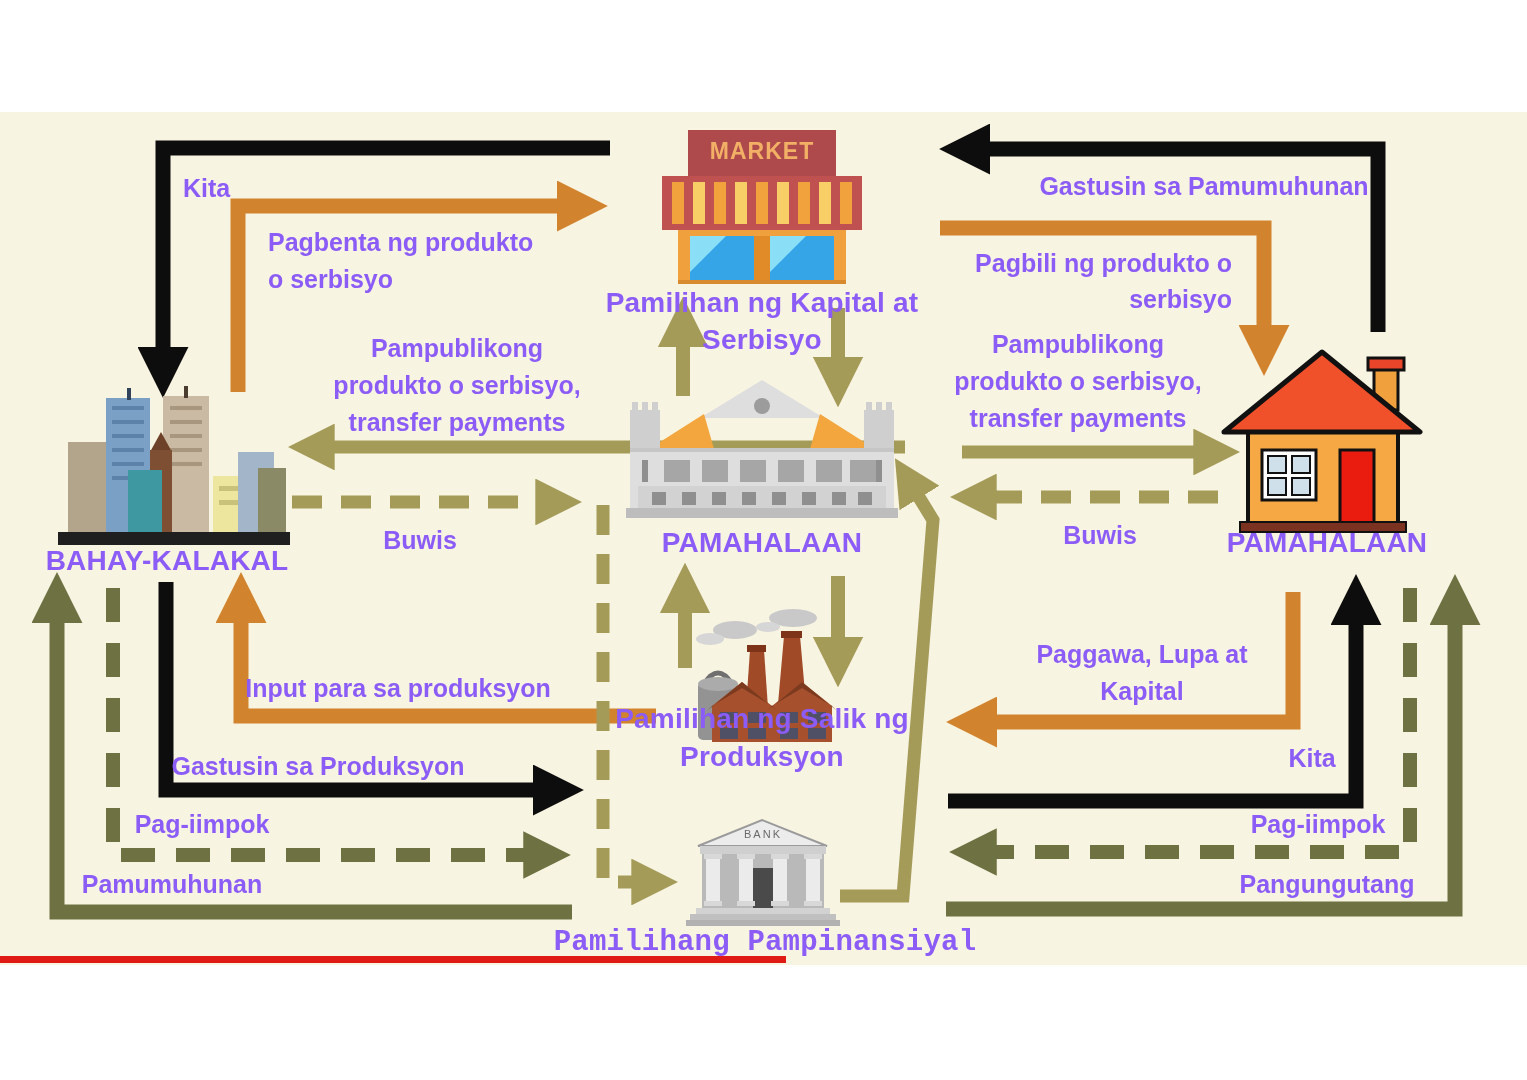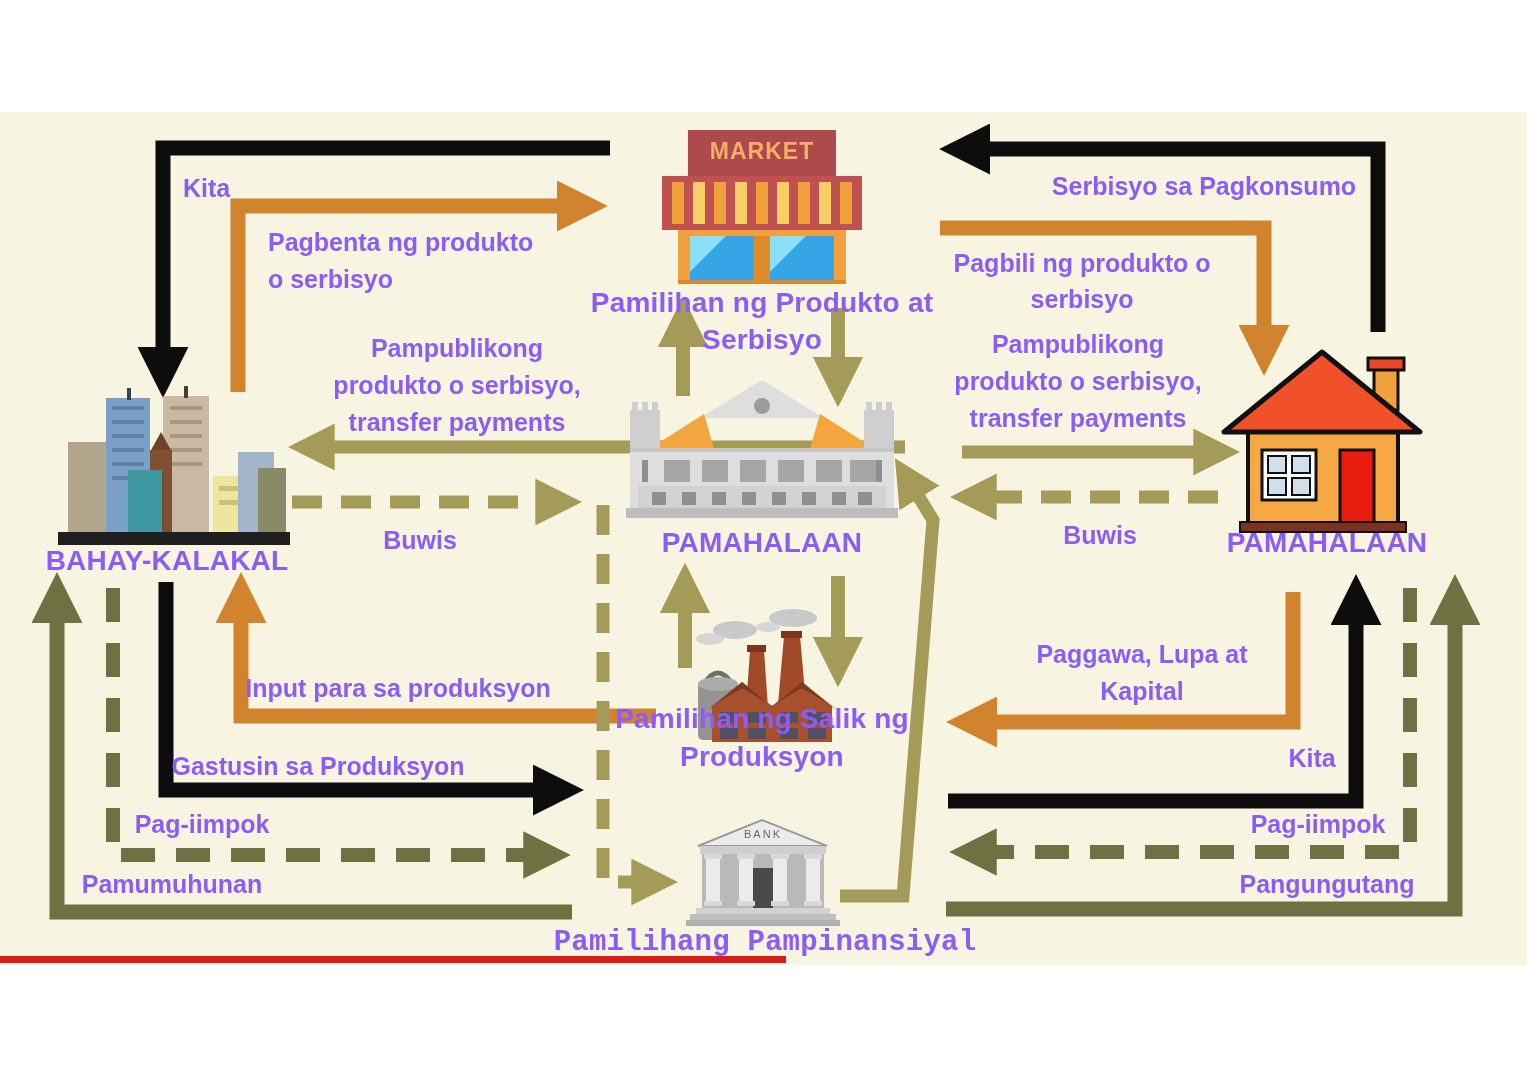--- a/index.html
+++ b/index.html
@@ -4,21 +4,21 @@
 <style>
   html,body{margin:0;padding:0;background:#ffffff;}
   .canvas{position:relative;width:1527px;height:1080px;background:#ffffff;overflow:hidden;
           font-family:"Liberation Sans", sans-serif;padding-left:25px;}
   .cream{position:absolute;left:0;top:112px;width:1527px;height:853px;background:#f8f4e2;}
   .layer{position:absolute;left:0;top:0;}
   .lbl{position:absolute;font-weight:bold;color:#8b5cf6;white-space:pre-line;line-height:36px;font-size:25px;}
   .lbl.center{transform:translateX(-50%);text-align:center;}
   .lbl.node{font-size:28px;line-height:37px;letter-spacing:0.2px;}
   .lbl.big{font-size:29px;font-family:Liberation Mono, monospace;}
-  .lbl.right{text-align:center;}
+  .lbl.right{text-align:right;}
   .sign-market{position:absolute;transform:translateX(-50%);font-weight:bold;color:#f2b066;
                font-size:23px;letter-spacing:1px;}
   .sign-bank{position:absolute;transform:translateX(-50%);font-weight:normal;color:#6a6a6a;
              font-size:11px;letter-spacing:2px;}
   .progress{position:absolute;left:0;top:956px;width:786px;height:7px;background:#e01a15;}
 </style>
 </head>
 <body>
 
 <div class="canvas">
@@ -232,38 +232,38 @@
   <div class="sign-market" style="left:762px;top:138px;">MARKET</div>
   <div class="sign-bank" style="left:763px;top:828px;">BANK</div>
 
   <div class="lbl" style="left:183px;top:170px;">Kita</div>
   <div class="lbl" style="left:268px;top:224px;line-height:37px;">Pagbenta ng produkto
 o serbisyo</div>
   <div class="lbl center" style="left:457px;top:330px;line-height:37px;">Pampublikong
 produkto o serbisyo,
 transfer payments</div>
   <div class="lbl center" style="left:420px;top:522px;">Buwis</div>
-  <div class="lbl center" style="left:1204px;top:168px;">Serbisyo sa Pagkonsumo</div>
+  <div class="lbl center" style="left:1204px;top:168px;">Gastusin sa Pamumuhunan</div>
   <div class="lbl right" style="left:932px;top:245px;width:300px;line-height:36px;">Pagbili ng produkto o
 serbisyo</div>
   <div class="lbl center" style="left:1078px;top:326px;line-height:37px;">Pampublikong
 produkto o serbisyo,
 transfer payments</div>
   <div class="lbl center" style="left:1100px;top:517px;">Buwis</div>
   <div class="lbl center" style="left:398px;top:670px;">Input para sa produksyon</div>
   <div class="lbl center" style="left:318px;top:748px;">Gastusin sa Produksyon</div>
   <div class="lbl center" style="left:202px;top:806px;">Pag-iimpok</div>
   <div class="lbl center" style="left:172px;top:866px;">Pamumuhunan</div>
   <div class="lbl center" style="left:1142px;top:636px;line-height:37px;">Paggawa, Lupa at
 Kapital</div>
   <div class="lbl center" style="left:1312px;top:740px;">Kita</div>
   <div class="lbl center" style="left:1318px;top:806px;">Pag-iimpok</div>
   <div class="lbl center" style="left:1327px;top:866px;">Pangungutang</div>
 
-  <div class="lbl node center" style="left:762px;top:284px;">Pamilihan ng Produkto at
+  <div class="lbl node center" style="left:762px;top:284px;">Pamilihan ng Kapital at
 Serbisyo</div>
   <div class="lbl node center" style="left:167px;top:542px;">BAHAY-KALAKAL</div>
   <div class="lbl node center" style="left:762px;top:524px;">PAMAHALAAN</div>
   <div class="lbl node center" style="left:1327px;top:524px;">PAMAHALAAN</div>
   <div class="lbl node center" style="left:762px;top:700px;line-height:38px;">Pamilihan ng Salik ng
 Produksyon</div>
   <div class="lbl node center big" style="left:765px;top:924px;">Pamilihang Pampinansiyal</div>
 
   <div class="progress"></div>
 </div>

